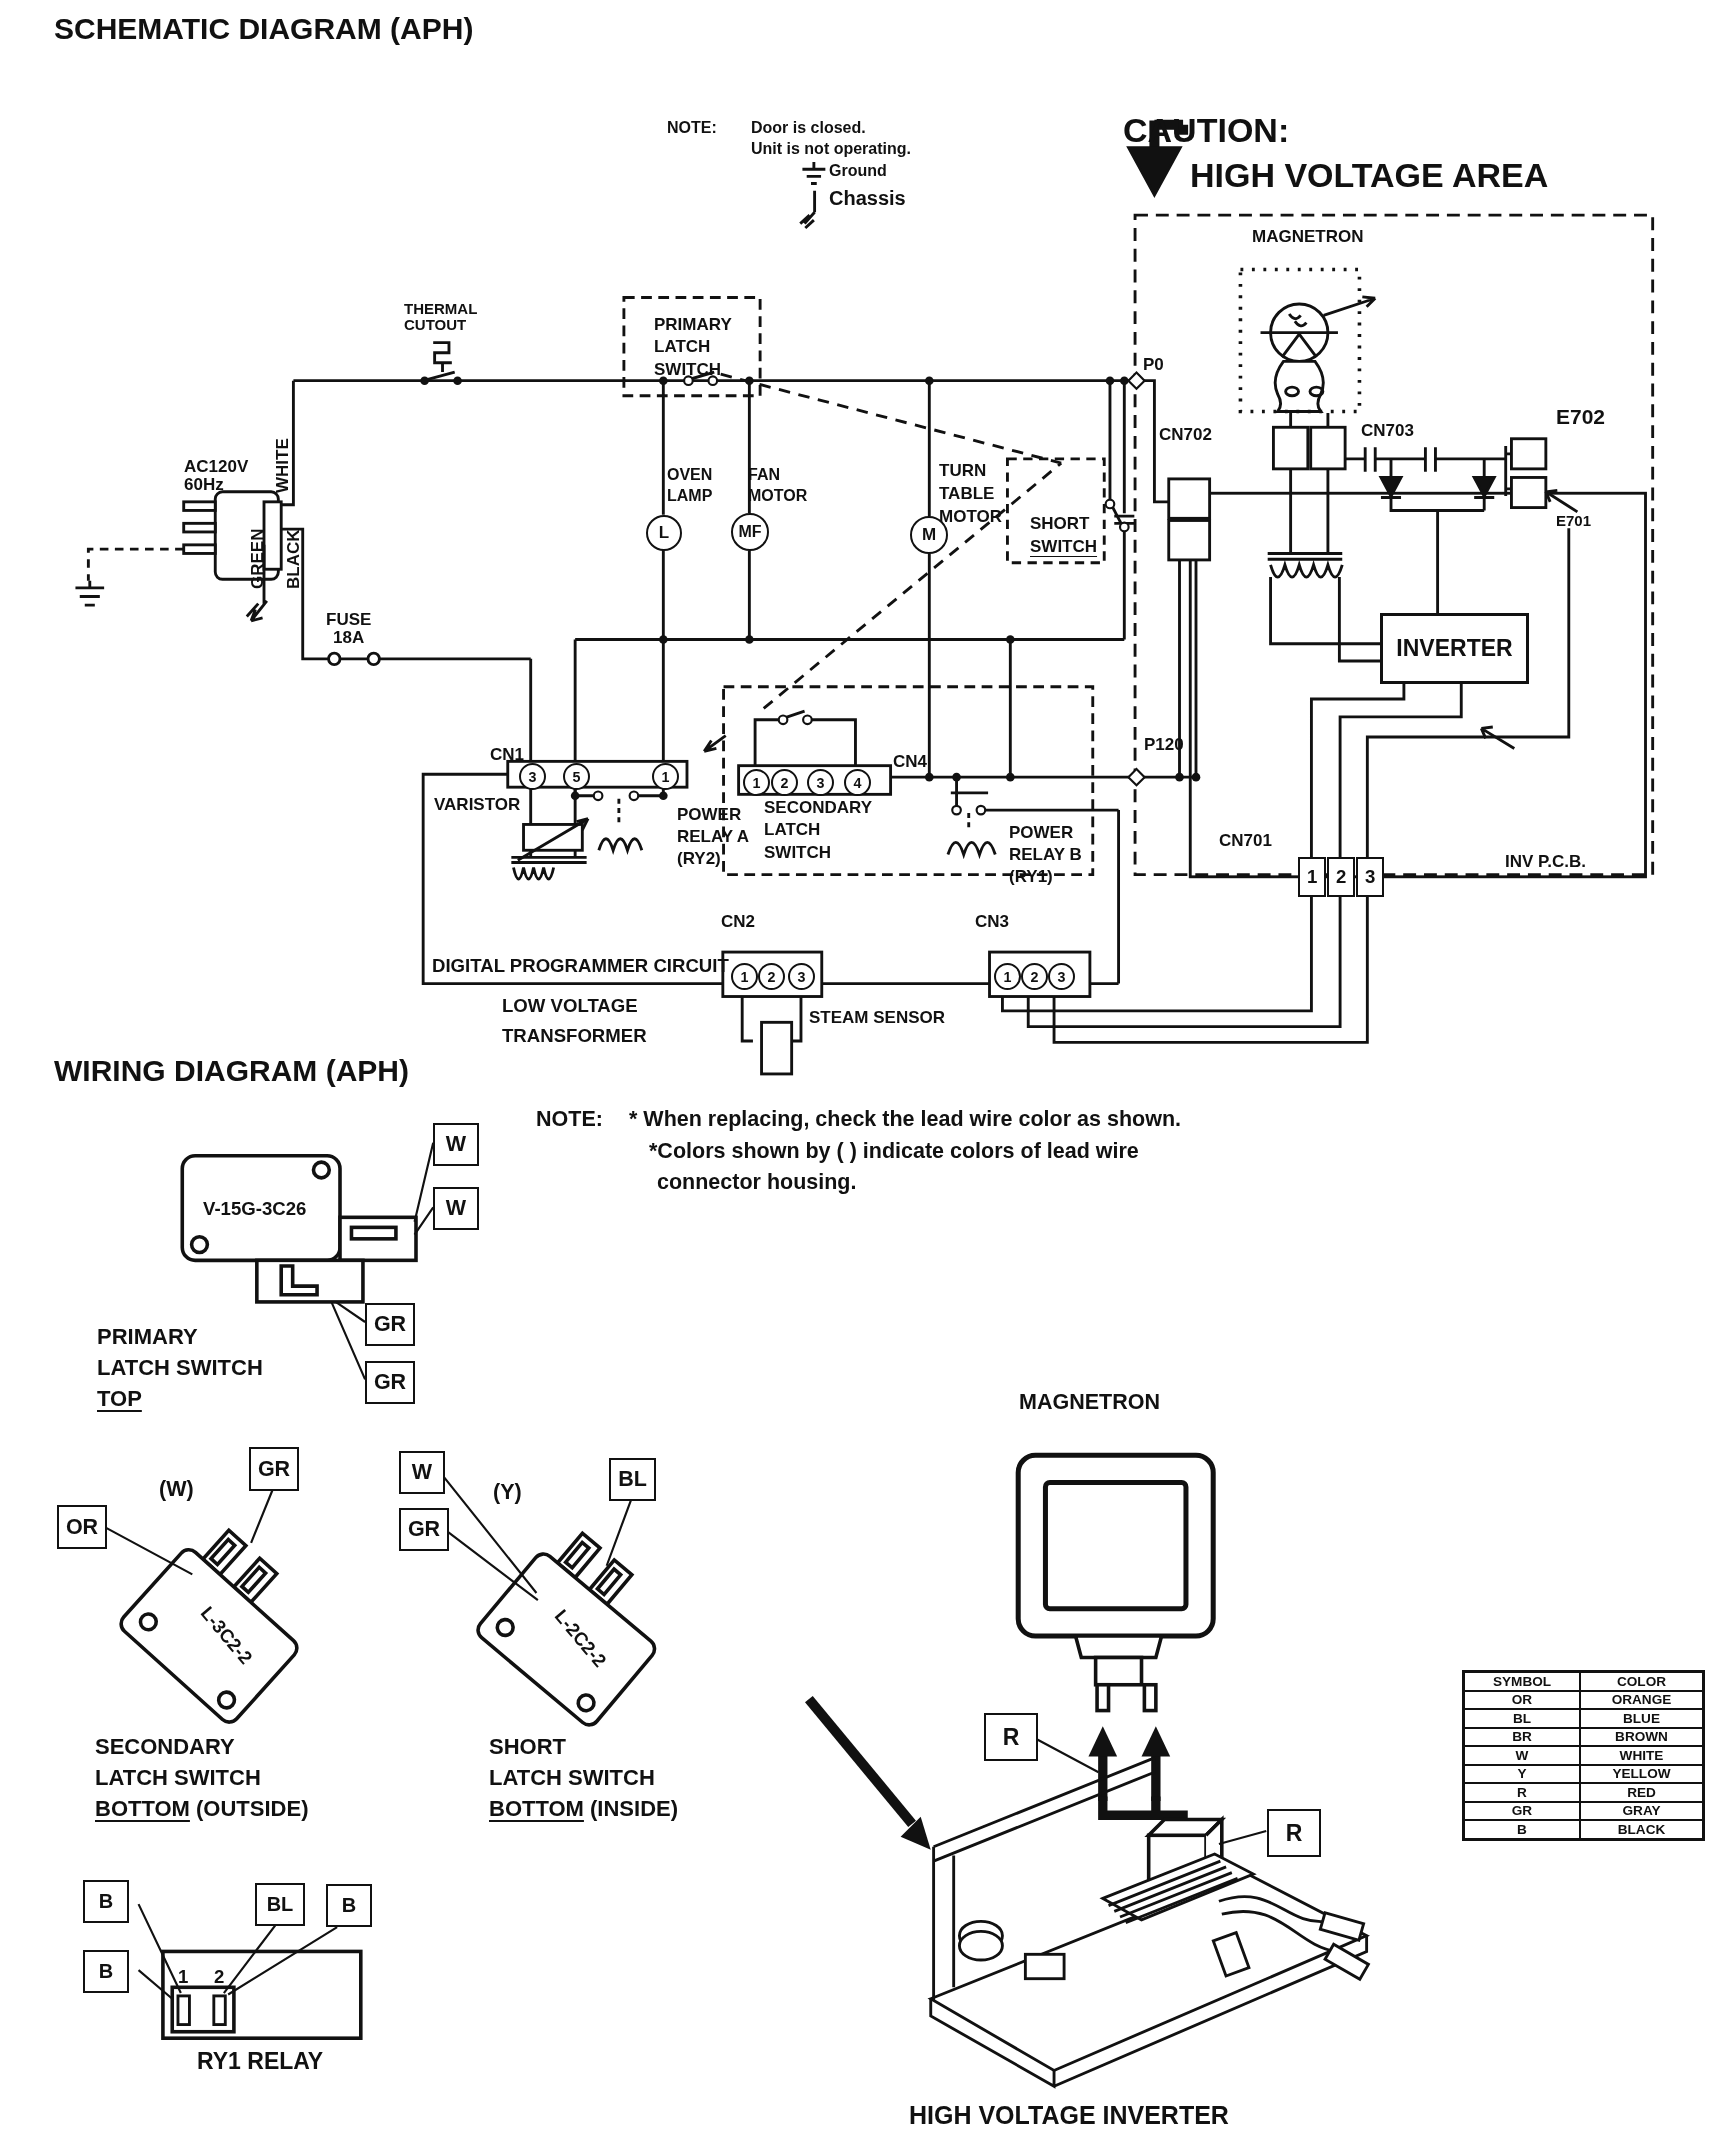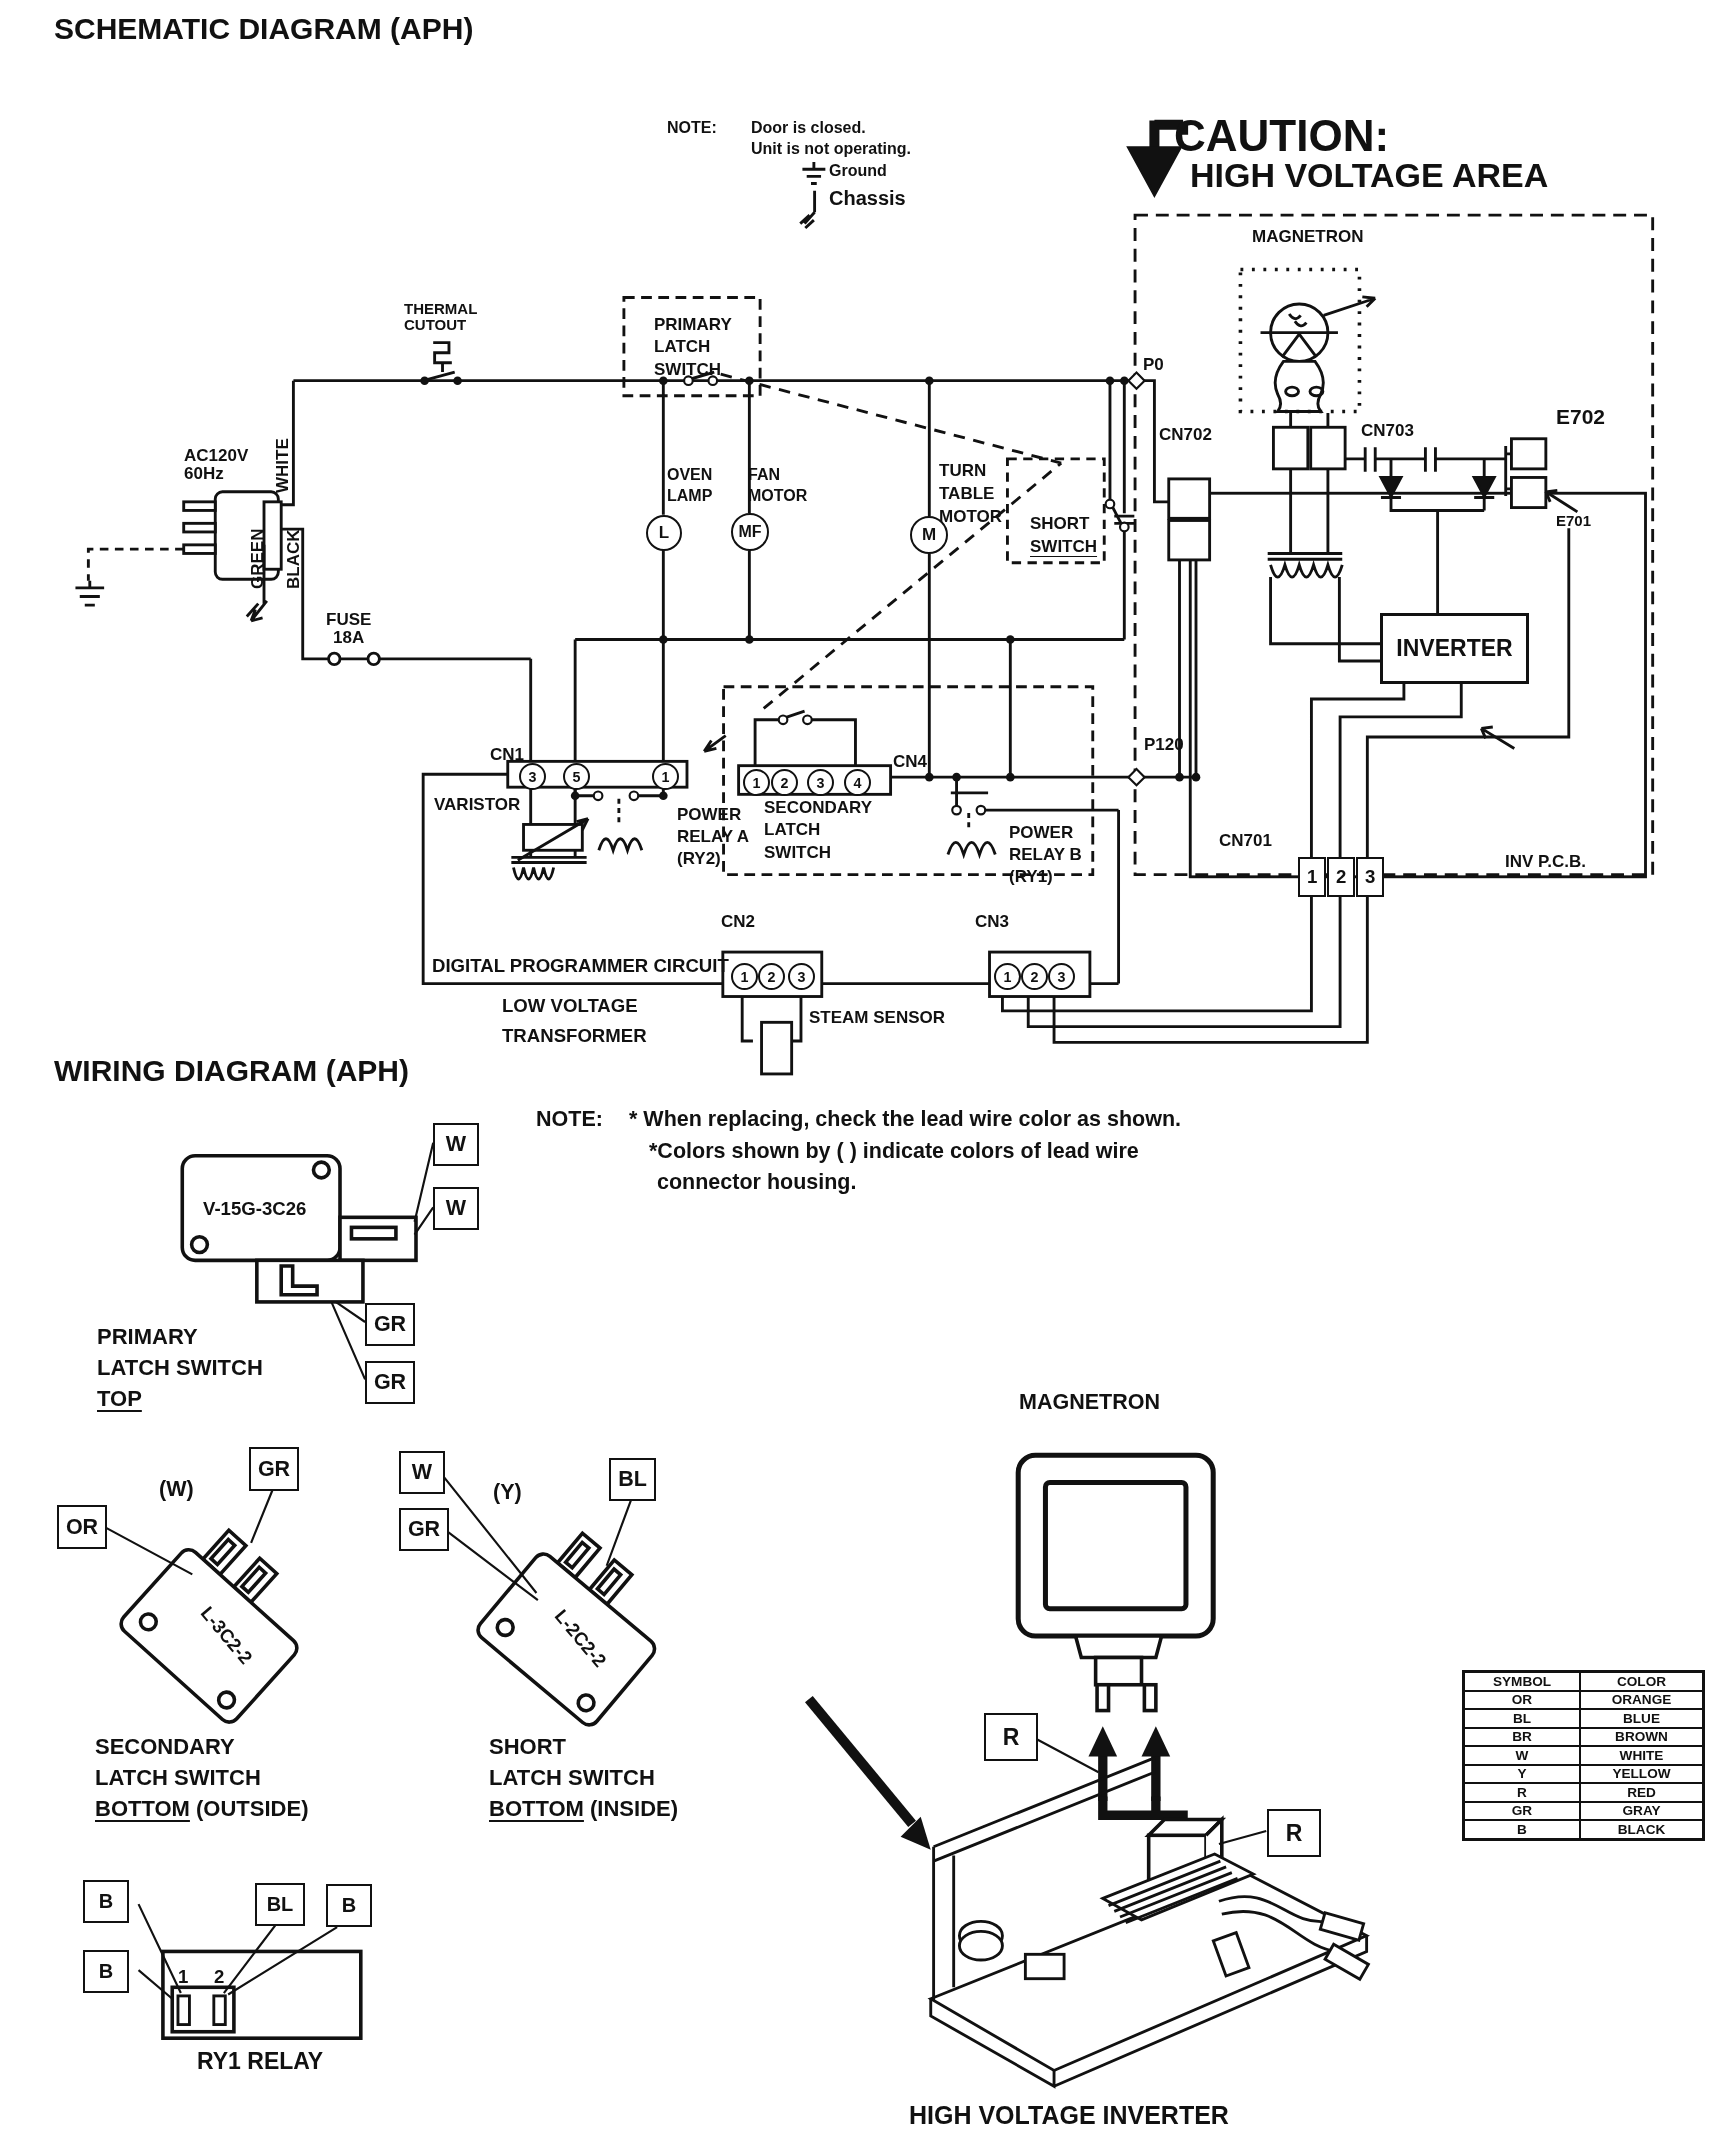--- a/index.html
+++ b/index.html
@@ -261,28 +261,28 @@
 </svg>
 
 <div class="lbl" style="left:54px;top:13px;font-size:30px;">SCHEMATIC DIAGRAM (APH)</div>
 
 <div class="lbl n" style="left:667px;top:120px;font-size:16px;">NOTE:</div>
 <div class="lbl n" style="left:751px;top:120px;font-size:16px;">Door is closed.</div>
 <div class="lbl n" style="left:751px;top:141px;font-size:16px;">Unit is not operating.</div>
 <div class="lbl n" style="left:829px;top:163px;font-size:16px;">Ground</div>
 <div class="lbl n" style="left:829px;top:188px;font-size:20px;">Chassis</div>
 
-<div class="lbl" style="left:1174px;top:113px;font-size:44px;">CAUTION:</div>
+<div class="lbl" style="left:1123px;top:113px;font-size:34px;">CAUTION:</div>
 <div class="lbl" style="left:1190px;top:158px;font-size:34px;">HIGH VOLTAGE AREA</div>
 
 <div class="lbl n" style="left:404px;top:301px;font-size:15px;">
   <span>THERMAL</span><br>
   <span>CUTOUT</span>
 </div>
-<div class="lbl" style="left:184px;top:447px;font-size:17px;">
+<div class="lbl" style="left:184px;top:458px;font-size:17px;">
   <span>AC120V</span><br>
   <span>60Hz</span>
 </div>
 <div class="lbl n" style="left:274px;top:493px;font-size:17px;transform:rotate(-90deg);transform-origin:left top;">WHITE</div>
 <div class="lbl n" style="left:249px;top:589px;font-size:17px;transform:rotate(-90deg);transform-origin:left top;">GREEN</div>
 <div class="lbl n" style="left:285px;top:589px;font-size:17px;transform:rotate(-90deg);transform-origin:left top;">BLACK</div>
 <div class="lbl n" style="left:326px;top:611px;font-size:17px;text-align:center;">
   <span>FUSE</span><br>
   <span>18A</span>
 </div>

